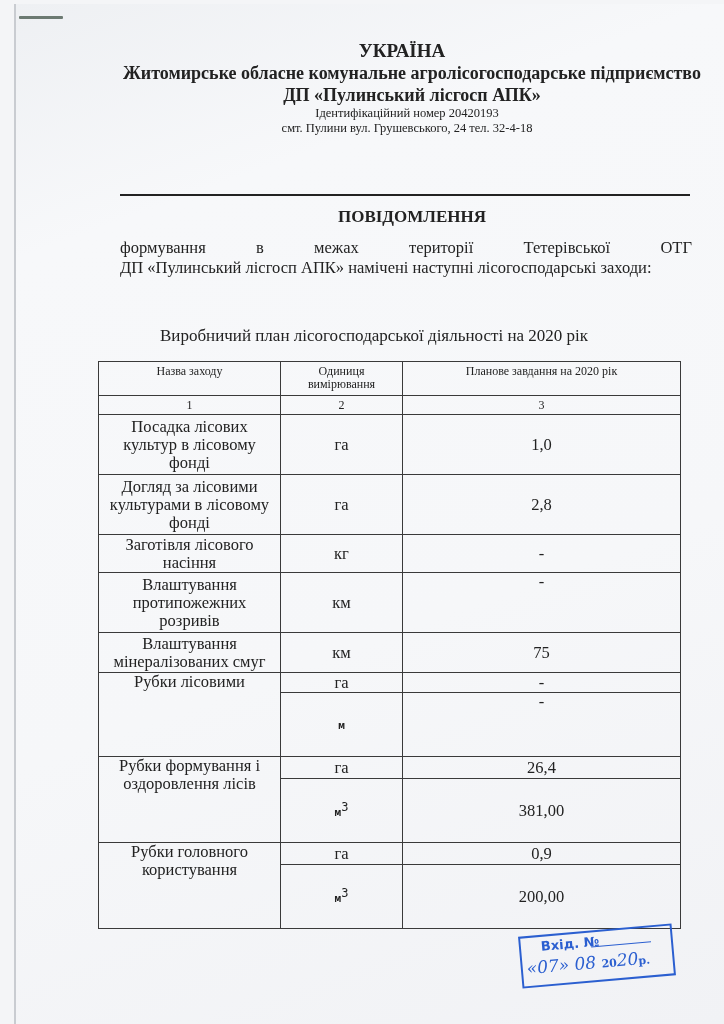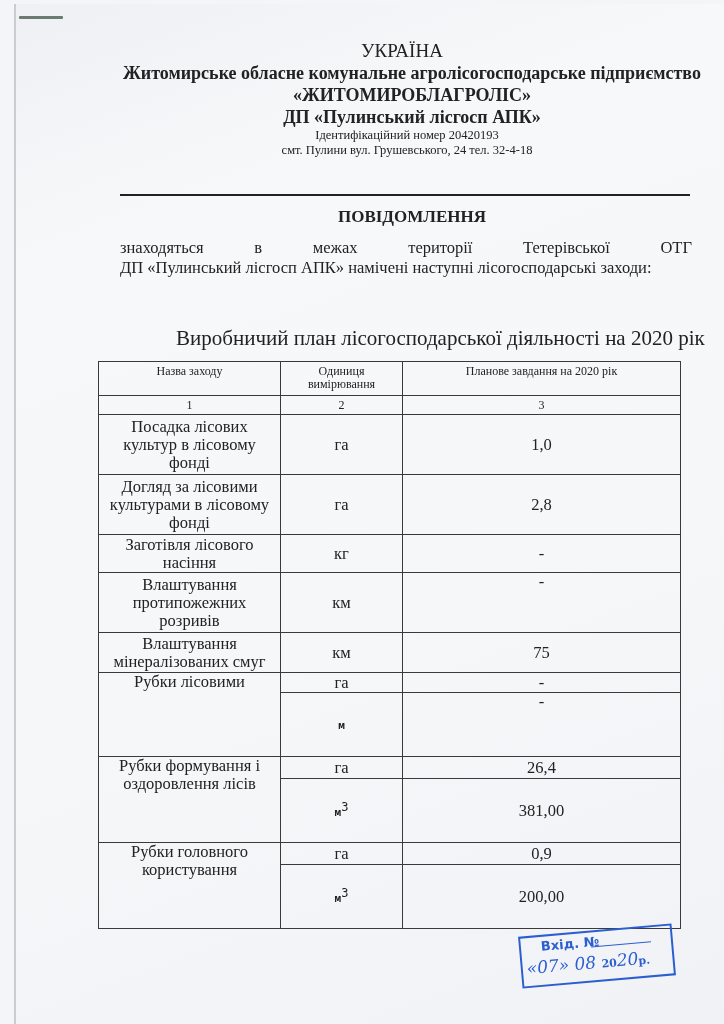--- a/index.html
+++ b/index.html
@@ -13,39 +13,39 @@
   .page {
     position: absolute; left: 14px; top: 4px; width: 710px; height: 1020px;
     background: linear-gradient(160deg, #eef0f3 0%, #f7f8fa 20%, #f6f7f9 60%, #f1f2f5 100%);
     border-left: 2px solid #c9ccd1;
   }
   .corner-mark {
     position: absolute; left: 19px; top: 16px; width: 44px; height: 3px;
     background: #6c7a72; border-radius: 1px;
   }
   .header { position: absolute; left: 0; top: 40px; width: 724px; text-align: center; }
-  .h-country { font-weight: normal; font-size: 19px; margin-left: 80px; line-height: 22px; }
+  .h-country { font-weight: bold; font-size: 19px; margin-left: 80px; line-height: 22px; }
   .h-org { font-weight: bold; font-size: 18px; line-height: 22px; margin-left: 100px; }
   .h-ident { font-size: 12.5px; line-height: 15px; margin-left: 90px; }
   .rule {
     position: absolute; left: 120px; top: 194px; width: 570px; height: 2px; background: #222;
   }
   .title {
     position: absolute; left: 0; width: 724px; top: 207px; text-align: center;
     font-weight: bold; font-size: 17px; margin-left: 50px;
   }
   .intro {
     position: absolute; left: 120px; top: 238px; width: 572px;
     font-size: 16.5px; line-height: 20px; text-align: justify;
   }
   .intro p { margin: 0; }
   .intro .indent { text-indent: 55px; }
   .line-spread { display: flex; justify-content: space-between; }
   .plan-title {
-    position: absolute; left: 176px; top: 326px; font-size: 21px;
+    position: absolute; left: 160px; top: 326px; font-size: 17px;
   }
   table.plan {
     position: absolute; left: 98px; top: 361px; width: 582px;
     border-collapse: collapse; table-layout: fixed;
     font-size: 16.5px; color: #222;
   }
   table.plan td, table.plan th {
     border: 1px solid #3a3a3a; text-align: center; vertical-align: middle;
     padding: 0 4px; font-weight: normal; line-height: 18px;
   }
@@ -68,32 +68,31 @@
 </style>
 </head>
 <body>
 
 <div class="page"></div>
 <div class="corner-mark"></div>
 
 <div class="header">
   <div class="h-country">УКРАЇНА</div>
   <div class="h-org">Житомирське обласне комунальне агролісогосподарське підприємство</div>
-  <div class="h-org">«ЖИТОМИРОБЛАГРОЛІС»</div>
   <div class="h-org">ДП «Пулинський лісгосп АПК»</div>
   <div class="h-ident">Ідентифікаційний номер 20420193</div>
   <div class="h-ident">смт. Пулини вул. Грушевського, 24 тел. 32-4-18</div>
 </div>
 <div class="rule"></div>
 
 <div class="title">ПОВІДОМЛЕННЯ</div>
 
 <div class="intro">
   <p class="line-spread">
-    <span>знаходяться</span>
+    <span>формування</span>
     <span>в</span>
     <span>межах</span>
     <span>території</span>
     <span>Тетерівської</span>
     <span>ОТГ</span>
   </p>
   <p>ДП «Пулинський лісгосп АПК» намічені наступні лісогосподарські заходи:</p>
 </div>
 
 <div class="plan-title">Виробничий план лісогосподарської діяльності на 2020 рік</div>

